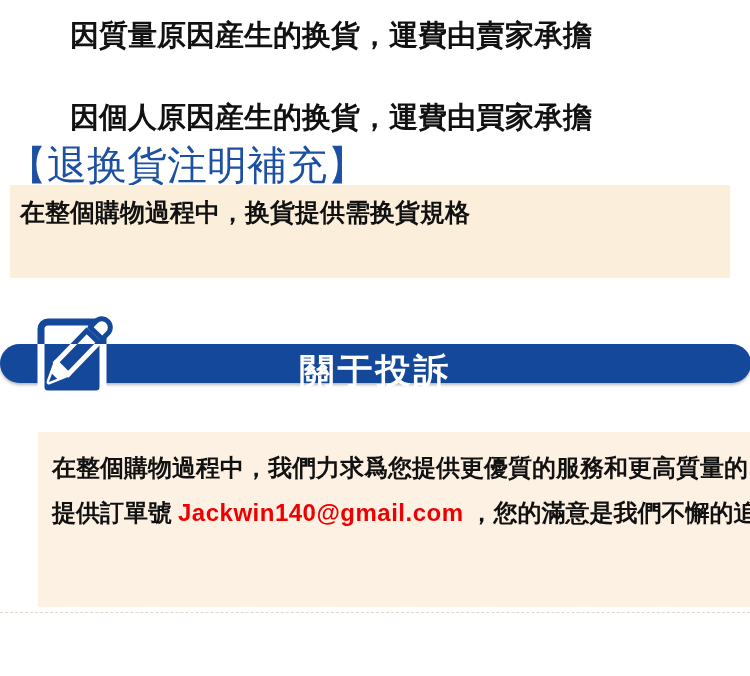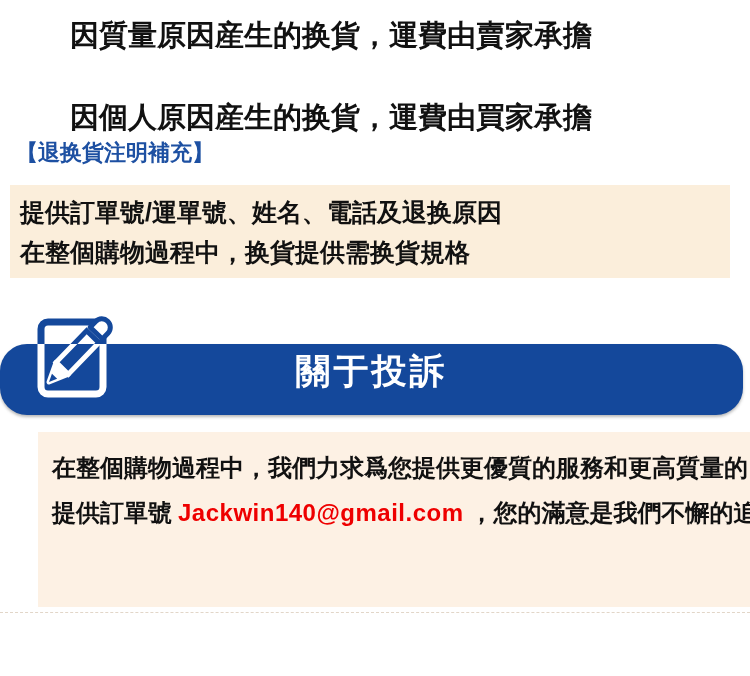--- a/index.html
+++ b/index.html
@@ -31,24 +31,24 @@
     font-weight:700;
     line-height:28px;
     color:var(--ink);
     white-space:nowrap;
     text-align:center;
   }
   .intro-line.l1{top:21px;}
   .intro-line.l2{top:71px;margin-top:32px;}
   .section-heading{
     position:absolute;
-    left:16px;
+    left:7px;
     top:138px;
-    font-size:22px;
-    font-weight:700;
+    font-size:40px;
+    font-weight:400;
     color:var(--heading);
     white-space:nowrap;
   }
   .supplement-box{
     position:absolute;
     left:10px;
     top:185px;
     width:720px;
     height:93px;
     background:var(--beige);
@@ -60,24 +60,25 @@
     font-weight:700;
     line-height:40px;
     color:var(--ink);
     white-space:nowrap;
   }
   .banner{
     position:absolute;
     left:0;
     top:344px;
     width:743px;
-    height:71px;
+    height:39px;
     background:var(--accent);
     border-radius:27px;
     box-shadow:0 2px 3px rgba(100,100,100,.45);
+    padding-left:8px;
   }
   .banner-title{
     position:absolute;
     left:0;
     right:0;
     top:0;
     height:53px;
     line-height:54px;
     text-align:center;
     font-size:35px;
@@ -129,21 +130,20 @@
 <body>
 
 <div class="page">
 
   <div class="intro-line l1">因質量原因産生的换貨，運費由賣家承擔</div>
   <div class="intro-line l2">因個人原因産生的换貨，運費由買家承擔</div>
 
   <div class="section-heading">【退换貨注明補充】</div>
 
   <div class="supplement-box">
-    <div class="box-line">提供訂單號/運單號、姓名、電話及退换原因</div>
     <div class="box-line">在整個購物過程中，换貨提供需换貨規格</div>
   </div>
 
   <div class="banner">
     <div class="banner-title">關于投訴</div>
   </div>
 
   <svg class="banner-icon" viewBox="0 0 82 92" xmlns="http://www.w3.org/2000/svg" aria-hidden="true">
     <defs>
       <clipPath id="clipTop">

